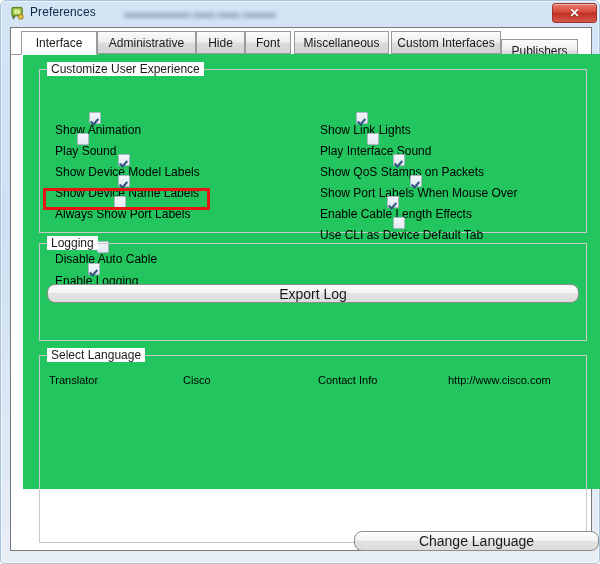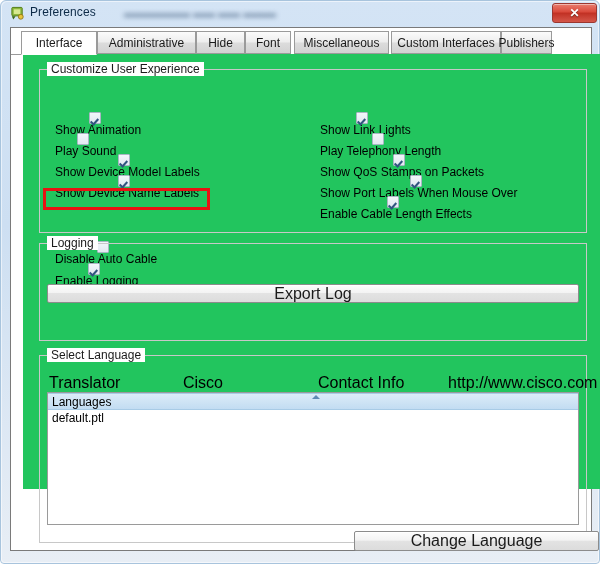--- a/index.html
+++ b/index.html
@@ -206,35 +206,35 @@
     font-size: 12px;
     color: #000000;
     line-height: 13px;
   }
 
   
   .btn {
     position: absolute;
     box-sizing: border-box;
     border: 1px solid #8c8c8c;
-    border-radius: 2px;
+    border-radius: 8px;
     background: linear-gradient(to bottom, #fdfdfd 0%, #f3f3f3 46%, #e3e3e3 50%, #dcdcdc 100%);
     display: flex;
     align-items: center;
     justify-content: center;
-    font-size: 16px;
+    font-size: 14px;
     color: #1a1a1a;
     cursor: pointer;
     box-shadow: inset 0 1px 0 #ffffff;
   }
 
   
   .lh {
     position: absolute;
-    font-size: 16px;
+    font-size: 11px;
     color: #000000;
     white-space: nowrap;
   }
 
   
   .listbox {
     position: absolute;
     box-sizing: border-box;
     border: 1px solid #9a9a9a;
     background: #ffffff;
@@ -300,21 +300,21 @@
 
   <div class="client">
 
     <div class="tabstrip">
       <div class="tab active" style="left:10px; width:76px;">Interface</div>
       <div class="tab" style="left:86px; width:99px;">Administrative</div>
       <div class="tab" style="left:185px; width:49px;">Hide</div>
       <div class="tab" style="left:234px; width:46px;">Font</div>
       <div class="tab" style="left:283px; width:95px;">Miscellaneous</div>
       <div class="tab" style="left:380px; width:110px;">Custom Interfaces</div>
-      <div class="tab" style="left:490px; width:51px;">Publishers</div>
+      <div class="tab" style="left:490px; width:77px;margin-top:8px;">Publishers</div>
     </div>
     <div class="tab-line"></div>
 
     <div class="panel">
 
       <div class="group" style="left:16px; top:15px; width:548px; height:164px;">
         <div class="group-title">Customize User Experience</div>
       </div>
 
       <div class="cb-row" style="left:26px; top:58px;">
@@ -326,46 +326,54 @@
         <span class="cb-label">Play Sound</span>
       </div>
       <div class="cb-row" style="left:26px; top:100px;">
         <span class="cb checked"></span>
         <span class="cb-label">Show Device Model Labels</span>
       </div>
       <div class="cb-row" style="left:26px; top:121px;">
         <span class="cb checked"></span>
         <span class="cb-label">Show Device Name Labels</span>
       </div>
+      <div class="cb-row" style="left:26px; top:142px;">
+        <span class="cb"></span>
+        <span class="cb-label">Always Show Port Labels</span>
+      </div>
       <div class="cb-row" style="left:26px; top:163px;margin-top:24px;">
         <span class="cb"></span>
         <span class="cb-label">Disable Auto Cable</span>
       </div>
 
       <div class="redbox" style="left:20px; top:134px; width:167px; height:22px;"></div>
 
       <div class="cb-row" style="left:291px; top:58px;">
         <span class="cb checked"></span>
         <span class="cb-label">Show Link Lights</span>
       </div>
       <div class="cb-row" style="left:291px; top:79px;">
         <span class="cb"></span>
-        <span class="cb-label">Play Telephony Length</span>
+        <span class="cb-label">Play Interface Sound</span>
       </div>
       <div class="cb-row" style="left:291px; top:100px;">
         <span class="cb checked"></span>
         <span class="cb-label">Show QoS Stamps on Packets</span>
       </div>
       <div class="cb-row" style="left:291px; top:121px;">
         <span class="cb checked"></span>
         <span class="cb-label">Show Port Labels When Mouse Over</span>
       </div>
       <div class="cb-row" style="left:291px; top:142px;">
         <span class="cb checked"></span>
         <span class="cb-label">Enable Cable Length Effects</span>
+      </div>
+      <div class="cb-row" style="left:291px; top:163px;">
+        <span class="cb"></span>
+        <span class="cb-label">Use CLI as Device Default Tab</span>
       </div>
 
       <div class="group" style="left:16px; top:189px; width:548px; height:98px;">
         <div class="group-title">Logging</div>
       </div>
 
       <div class="cb-row" style="left:26px; top:209px;">
         <span class="cb checked"></span>
         <span class="cb-label">Enable Logging</span>
       </div>
@@ -374,27 +382,18 @@
 
       <div class="group" style="left:16px; top:301px; width:548px; height:188px;">
         <div class="group-title">Select Language</div>
       </div>
 
       <div class="lh" style="left:26px;  top:320px;">Translator</div>
       <div class="lh" style="left:160px; top:320px;">Cisco</div>
       <div class="lh" style="left:295px; top:320px;">Contact Info</div>
       <div class="lh" style="left:425px; top:320px;">http://www.cisco.com</div>
 
-      <div class="listbox" style="left:24px; top:338px; width:532px; height:133px;">
-        <div class="list-row selected">
-          <span>Languages</span>
-          <span class="sort-arrow"></span>
-        </div>
-        <div class="list-row">
-          <span>default.ptl</span>
-        </div>
-      </div>
 
       <div class="btn" style="left:311px; top:477px; width:245px; height:20px;margin-left:20px;">Change Language</div>
 
     </div>
   </div>
 </div>
 
 </body></html>

